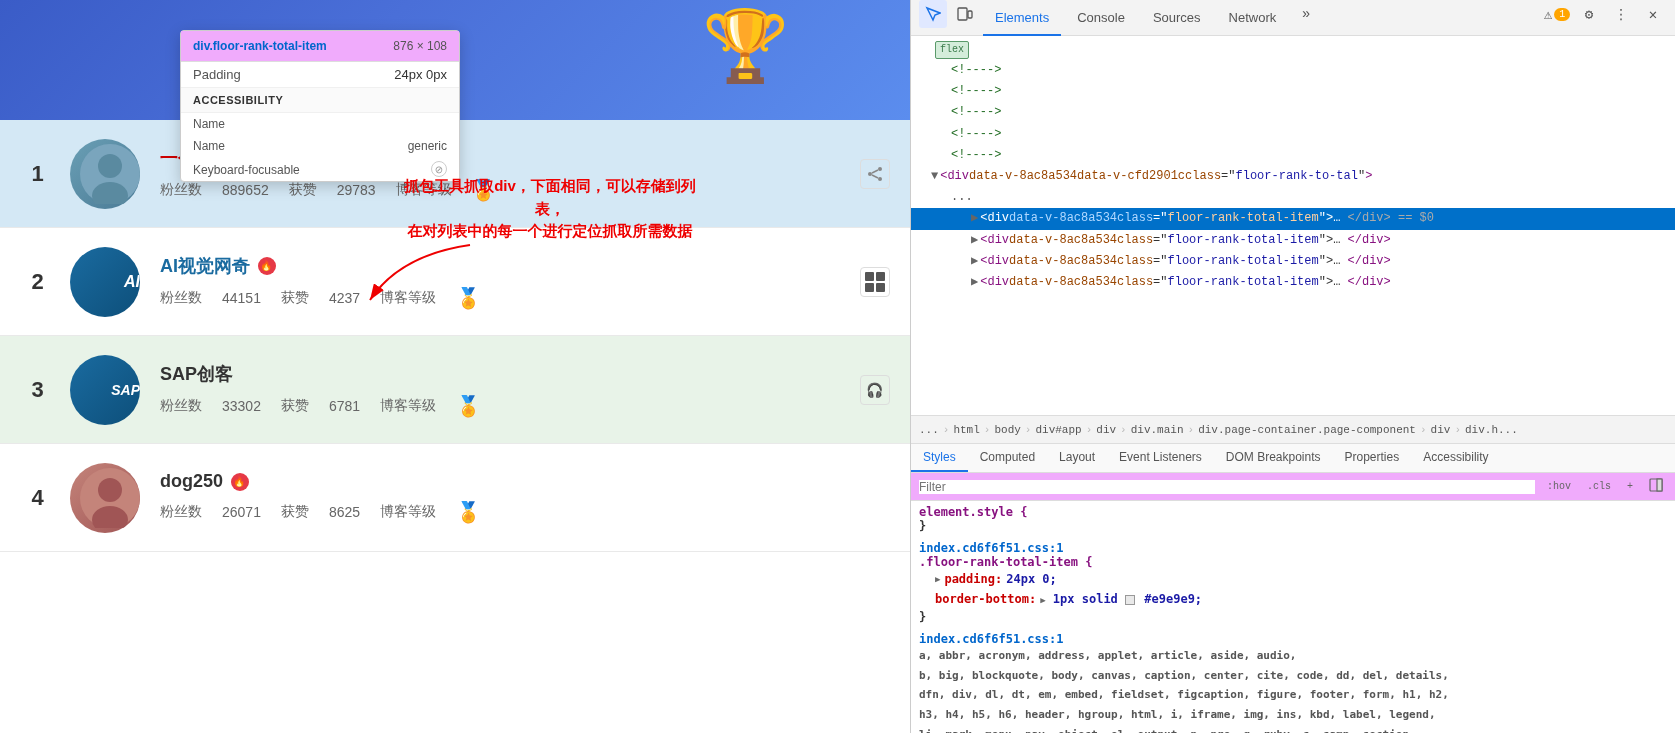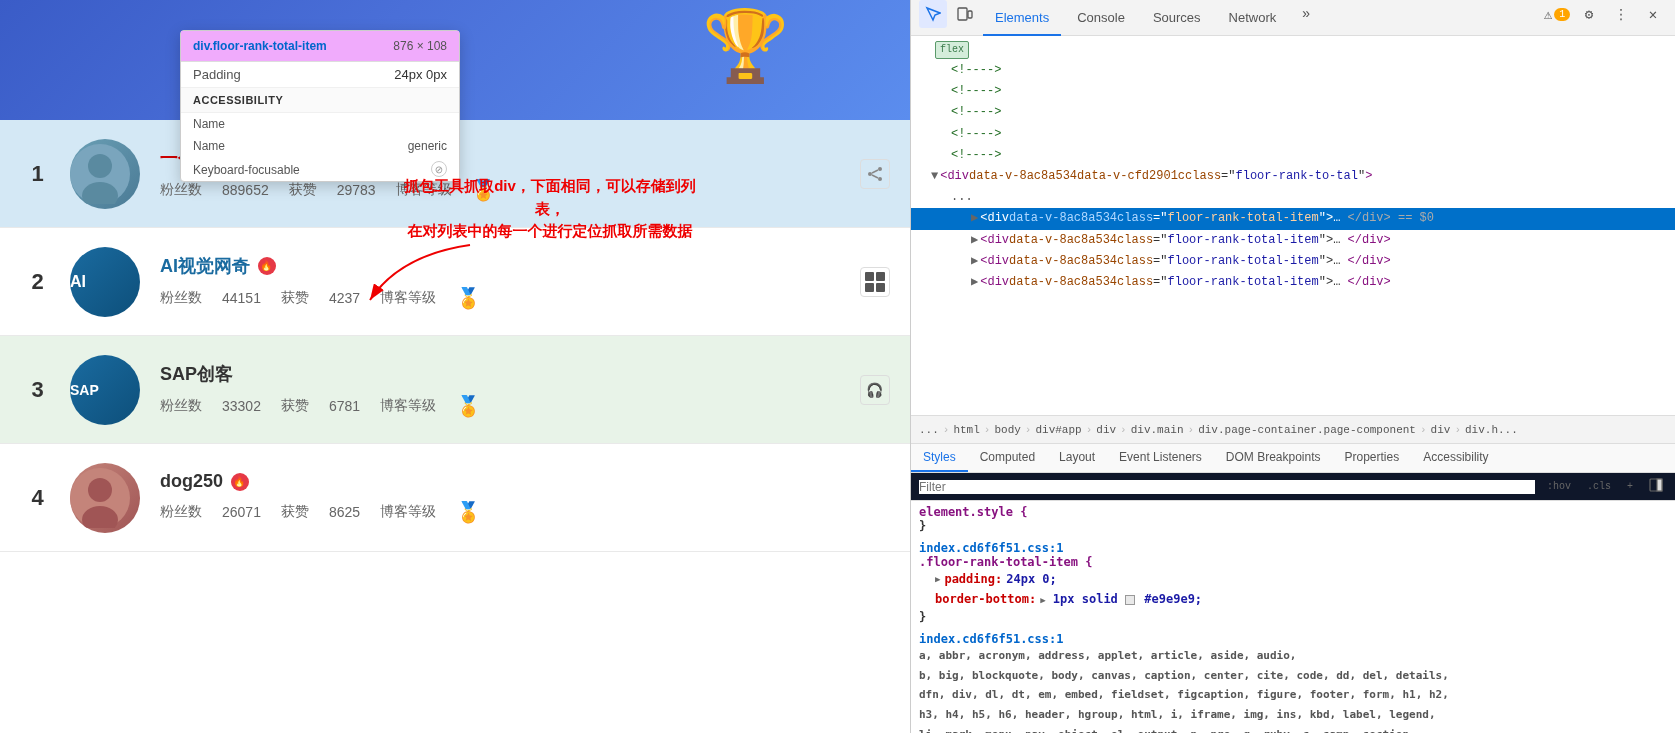--- a/index.html
+++ b/index.html
@@ -76,22 +76,23 @@
 
     .rank-avatar {
       width: 70px;
       height: 70px;
       border-radius: 50%;
       overflow: hidden;
       margin-right: 20px;
       background: #ccc;
       display: flex;
       align-items: center;
-      justify-content: flex-start;
+      justify-content: flex-end;
       font-size: 30px;
+      font-style: italic;
     }
 
     .avatar-virgo { background: linear-gradient(135deg, #6a9fb5, #4a7a95); }
     .avatar-ai { background: linear-gradient(135deg, #1a6ba0, #0d4f7a); }
     .avatar-sap { background: linear-gradient(135deg, #1a6ba0, #0d4f7a); font-size: 14px; font-weight: bold; color: white; }
     .avatar-dog { background: linear-gradient(135deg, #c4847a, #a05555); }
 
     .rank-info {
       flex: 1;
     }
@@ -404,21 +405,21 @@
       color: #1a73e8;
       border-bottom: 2px solid #1a73e8;
     }
 
     
     .filter-bar {
       display: flex;
       align-items: center;
       padding: 4px 8px;
       border-bottom: 1px solid #ddd;
-      background: #0f172a;
+      background: #f0abfc;
       gap: 8px;
     }
 
     .filter-input {
       flex: 1;
       border: none;
       outline: none;
       font-size: 12px;
       color: #333;
       font-family: Arial, sans-serif;

